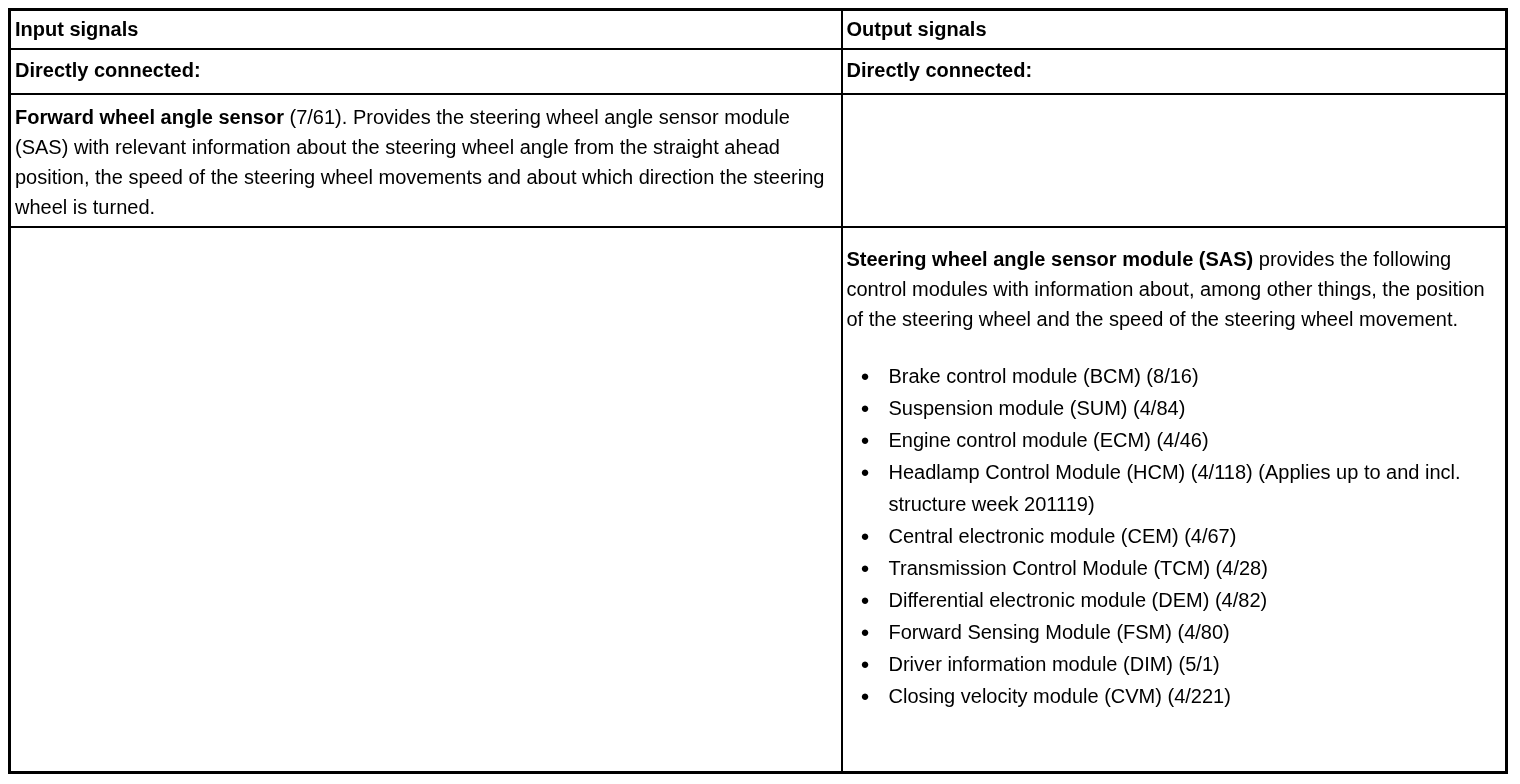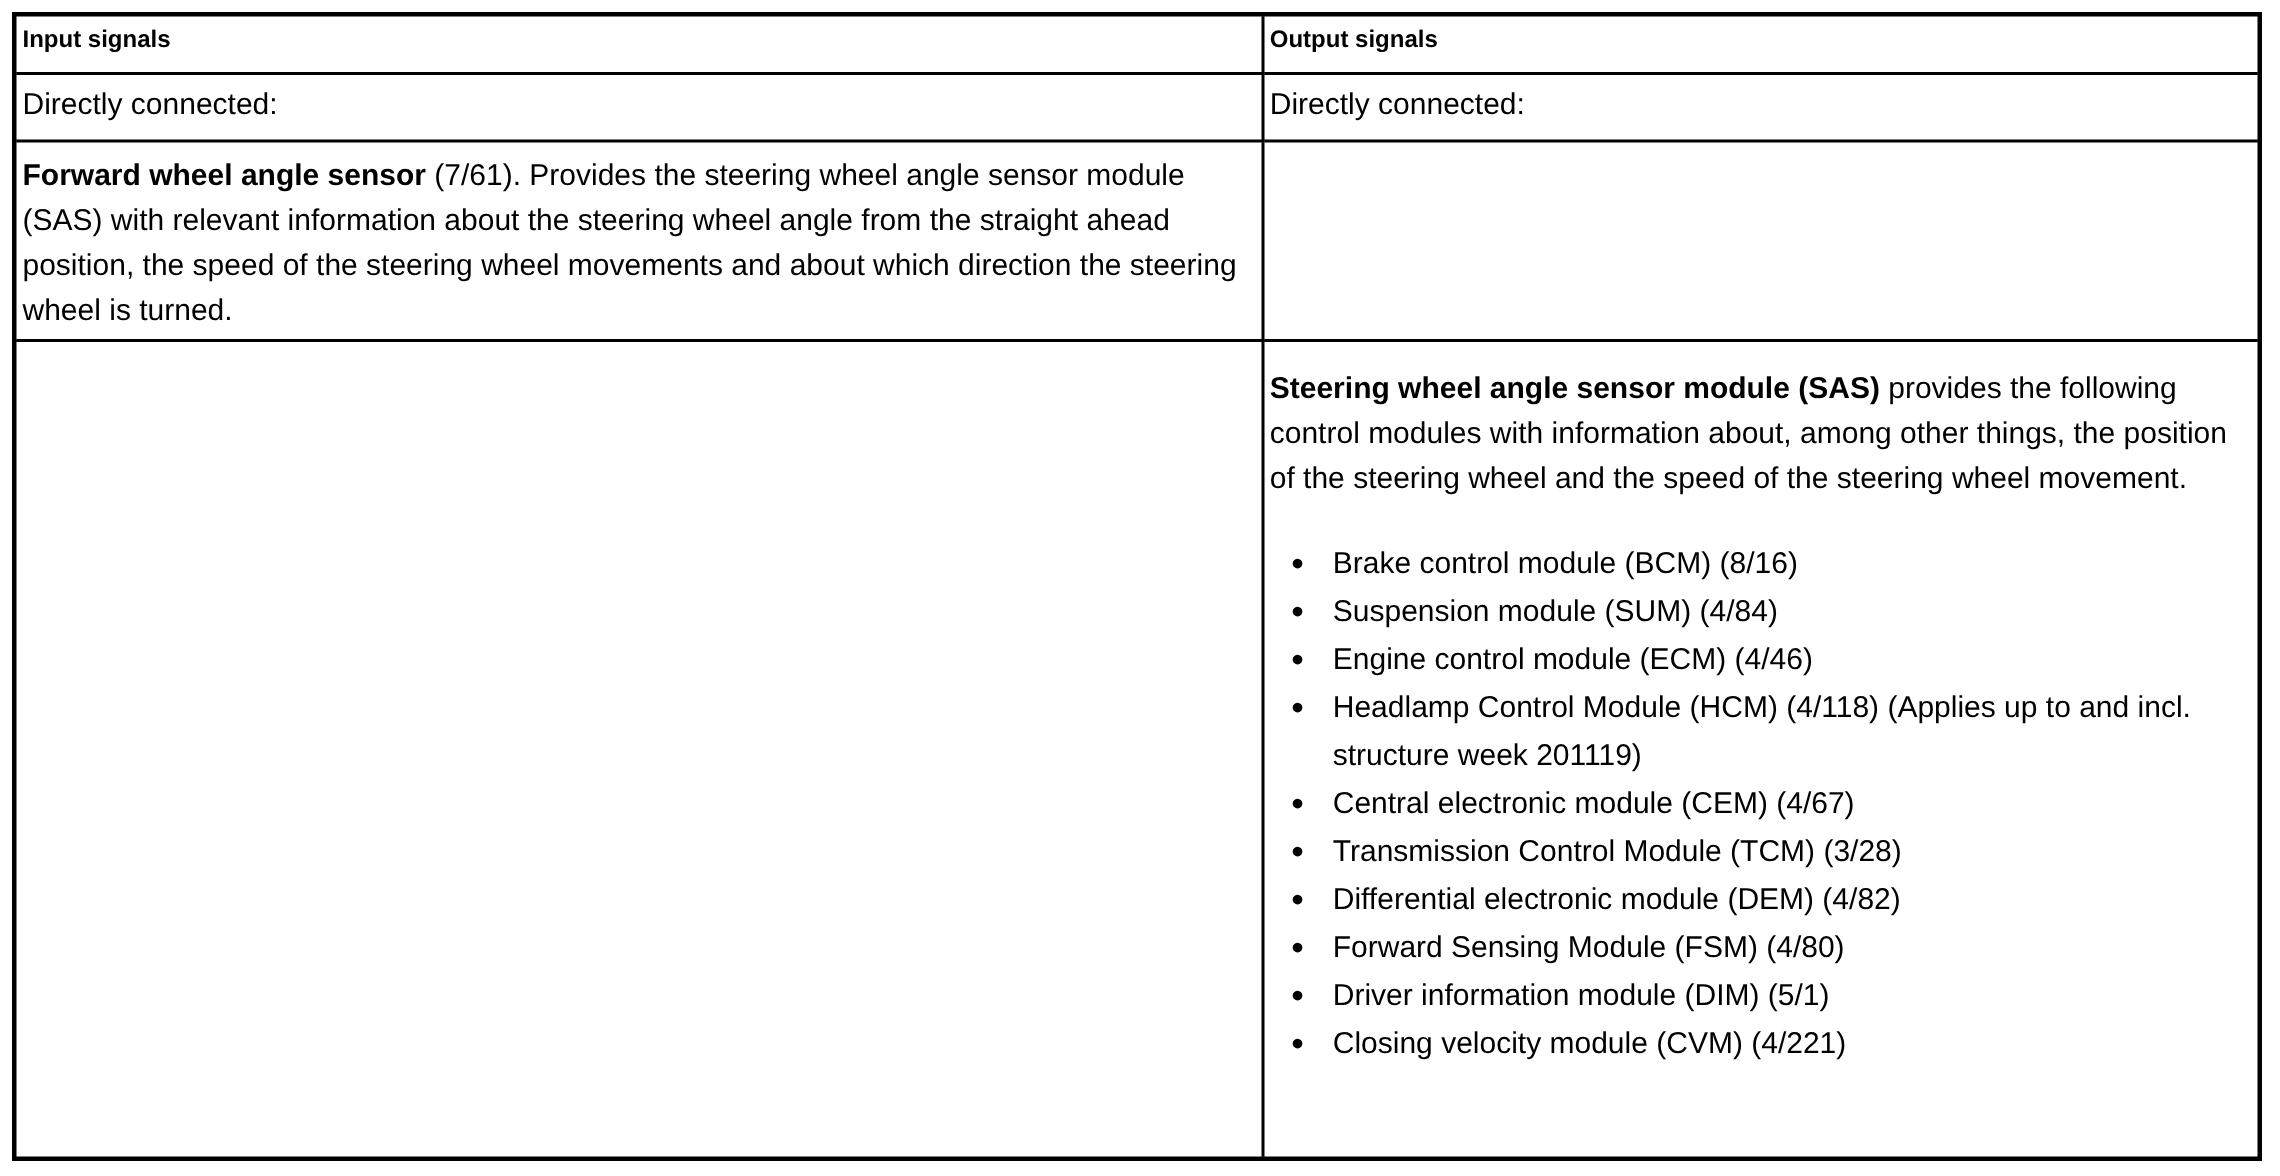--- a/index.html
+++ b/index.html
@@ -28,28 +28,28 @@
   col.col-output { width: 665px; }
   th, td {
     border: 2px solid #000000;
     vertical-align: top;
     text-align: left;
     padding: 4px 6px 4px 4px;
     box-sizing: border-box;
   }
   .row-header th {
     height: 39px;
-    font-size: 16px;
+    font-size: 20px;
     font-weight: bold;
     padding-top: 7px;
   }
   .row-direct-label td,
   .row-can-label td {
     height: 45px;
-    font-weight: normal;
+    font-weight: bold;
     padding-top: 9px;
   }
   .row-direct-content td {
     height: 122px;
     line-height: 30px;
     padding-top: 7px;
   }
   .row-can-label td { height: 46px; }
   .row-can-content td {
     line-height: 30px;
@@ -109,21 +109,21 @@
         <td>
           <p class="para">
             <span class="bold">Steering wheel angle sensor module (SAS)</span><span> provides the following control modules with information about, among other things, the position of the steering wheel and the speed of the steering wheel movement.</span>
           </p>
           <ul class="modules">
               <li>Brake control module (BCM) (8/16)</li>
               <li>Suspension module (SUM) (4/84)</li>
               <li>Engine control module (ECM) (4/46)</li>
               <li>Headlamp Control Module (HCM) (4/118) (Applies up to and incl. structure week 201119)</li>
               <li>Central electronic module (CEM) (4/67)</li>
-              <li>Transmission Control Module (TCM) (3/28)</li>
+              <li>Transmission Control Module (TCM) (4/28)</li>
               <li>Differential electronic module (DEM) (4/82)</li>
               <li>Forward Sensing Module (FSM) (4/80)</li>
               <li>Driver information module (DIM) (5/1)</li>
               <li>Closing velocity module (CVM) (4/221)</li>
             </ul>
         </td>
       </tr>
     </tbody>
   </table>
 </div>

